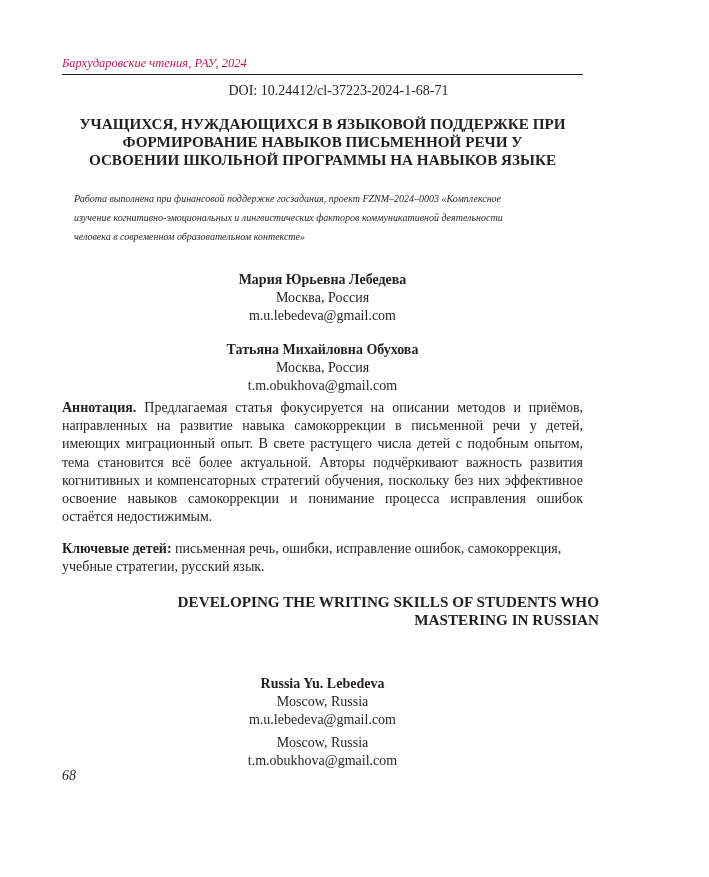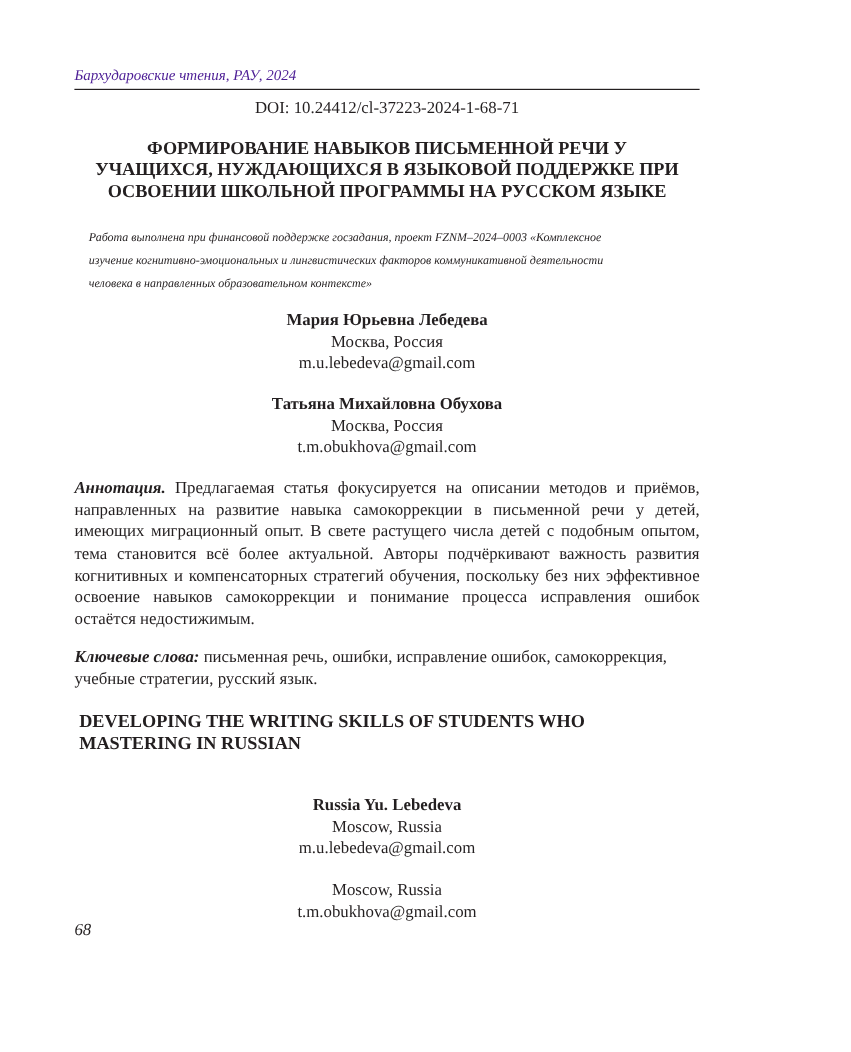--- a/index.html
+++ b/index.html
@@ -21,34 +21,34 @@
       top: 0;
       width: 521px;
     }
     .running-head {
       position: absolute;
       top: 56px;
       left: 0;
       font-style: italic;
       font-size: 12.5px;
       line-height: 15px;
-      color: #4c1d95;
+      color: #be185d;
     }
     .head-rule {
       position: absolute;
       top: 74px;
       left: 0;
       width: 521px;
       height: 0;
       border-top: 1.2px solid #231f20;
     }
     .doi {
       position: absolute;
       top: 82px;
-      left: 0;
+      left: 16px;
       width: 521px;
       text-align: center;
       font-size: 14px;
       line-height: 17px;
     }
     .title-ru {
       position: absolute;
       top: 115px;
       left: 0;
       width: 521px;
@@ -70,20 +70,21 @@
     .author-block {
       position: absolute;
       left: 0;
       width: 521px;
       text-align: center;
       font-size: 14px;
       line-height: 18px;
     }
     .author-name {
       font-weight: bold;
+      margin-top: 12px;
     }
     .abstract {
       position: absolute;
       top: 399px;
       left: 0;
       width: 521px;
       font-size: 14px;
       line-height: 18.2px;
       text-align: justify;
     }
@@ -91,28 +92,27 @@
       position: absolute;
       top: 540px;
       left: 0;
       width: 521px;
       font-size: 14px;
       line-height: 18px;
       text-align: left;
     }
     .label-bold {
       font-weight: bold;
-      font-style: italic;
     }
     .title-en {
       position: absolute;
       top: 593px;
-      left: 4px;
+      left: 16px;
       width: 521px;
-      text-align: left;
+      text-align: right;
       font-weight: bold;
       font-size: 15.2px;
       line-height: 18px;
     }
     .page-number {
       position: absolute;
       top: 768px;
       left: 0;
       font-size: 14px;
       line-height: 16px;
@@ -124,50 +124,50 @@
 <body>
 
 <div class="page">
 
   <div class="running-head">Бархударовские чтения, РАУ, 2024</div>
   <div class="head-rule"></div>
 
   <div class="doi">DOI: 10.24412/cl-37223-2024-1-68-71</div>
 
   <div class="title-ru">
+    <span class="line">УЧАЩИХСЯ, НУЖДАЮЩИХСЯ В ЯЗЫКОВОЙ ПОДДЕРЖКЕ ПРИ</span>
     <span class="line">ФОРМИРОВАНИЕ НАВЫКОВ ПИСЬМЕННОЙ РЕЧИ У</span>
-    <span class="line">УЧАЩИХСЯ, НУЖДАЮЩИХСЯ В ЯЗЫКОВОЙ ПОДДЕРЖКЕ ПРИ</span>
-    <span class="line">ОСВОЕНИИ ШКОЛЬНОЙ ПРОГРАММЫ НА РУССКОМ ЯЗЫКЕ</span>
+    <span class="line">ОСВОЕНИИ ШКОЛЬНОЙ ПРОГРАММЫ НА НАВЫКОВ ЯЗЫКЕ</span>
   </div>
 
   <div class="funding">
     <span class="line">Работа выполнена при финансовой поддержке госзадания, проект FZNM–2024–0003 «Комплексное</span>
     <span class="line">изучение когнитивно-эмоциональных и лингвистических факторов коммуникативной деятельности</span>
-    <span class="line">человека в направленных образовательном контексте»</span>
+    <span class="line">человека в современном образовательном контексте»</span>
   </div>
 
   <div class="author-block" style="top:259px;">
     <span class="line author-name">Мария Юрьевна Лебедева</span>
     <span class="line">Москва, Россия</span>
     <span class="line">m.u.lebedeva@gmail.com</span>
   </div>
 
   <div class="author-block" style="top:329px;">
     <span class="line author-name">Татьяна Михайловна Обухова</span>
     <span class="line">Москва, Россия</span>
     <span class="line">t.m.obukhova@gmail.com</span>
   </div>
 
   <div class="abstract">
     <span class="label-bold">Аннотация.</span>
     <span>Предлагаемая статья фокусируется на описании методов и приёмов, направленных на развитие навыка самокоррекции в письменной речи у детей, имеющих миграционный опыт. В свете растущего числа детей с подобным опытом, тема становится всё более актуальной. Авторы подчёркивают важность развития когнитивных и компенсаторных стратегий обучения, поскольку без них эффективное освоение навыков самокоррекции и понимание процесса исправления ошибок остаётся недостижимым.</span>
   </div>
 
   <div class="keywords">
-    <span class="label-bold">Ключевые слова:</span>
+    <span class="label-bold">Ключевые детей:</span>
     <span>письменная речь, ошибки, исправление ошибок, самокоррекция, учебные стратегии, русский язык.</span>
   </div>
 
   <div class="title-en">
     <span class="line">DEVELOPING THE WRITING SKILLS OF STUDENTS WHO</span>
     <span class="line">MASTERING IN RUSSIAN</span>
   </div>
 
   <div class="author-block" style="top:663px;">
     <span class="line author-name">Russia Yu. Lebedeva</span>

